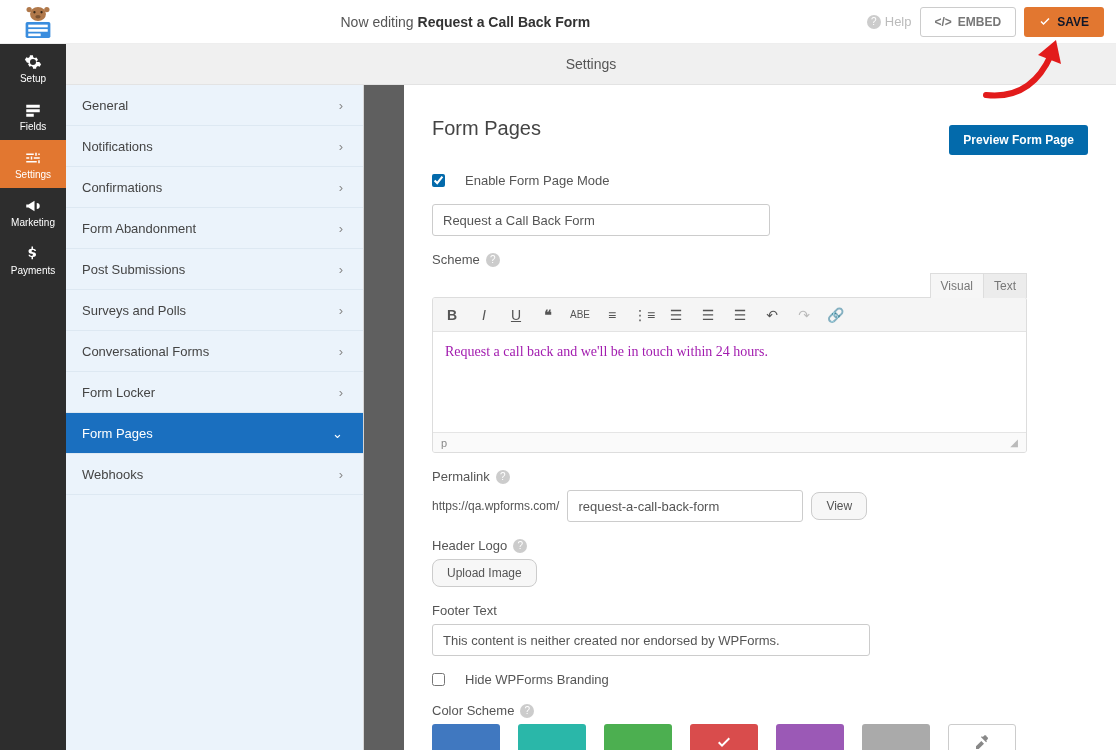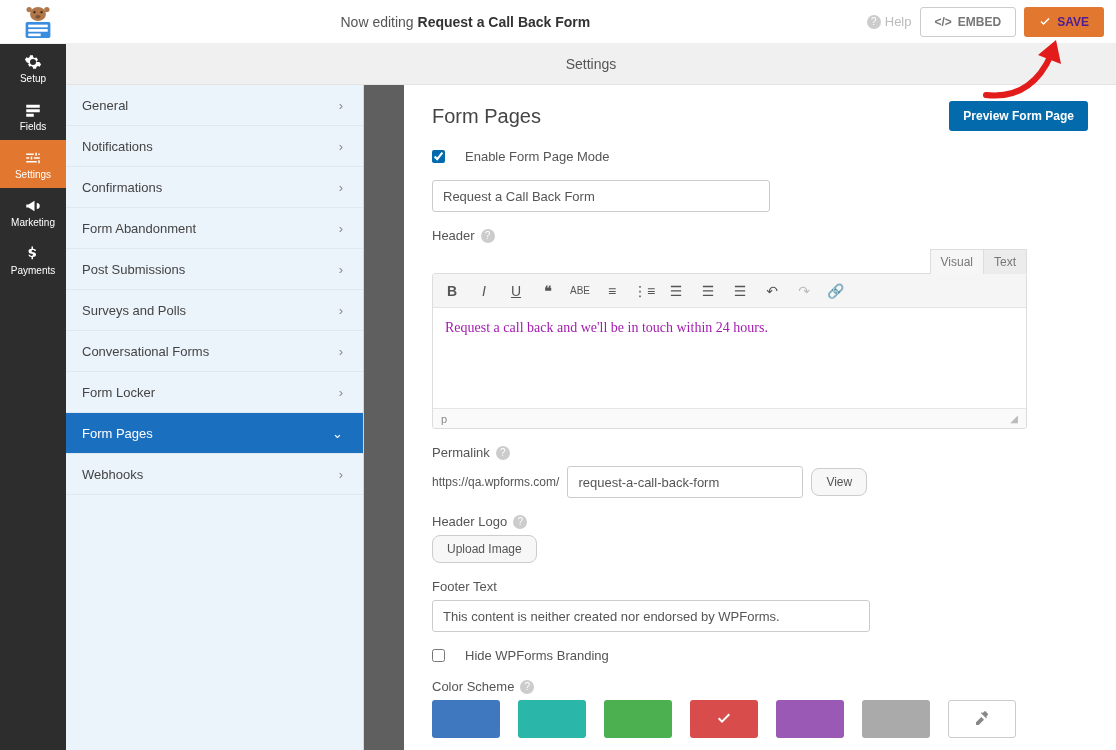--- a/index.html
+++ b/index.html
@@ -6,21 +6,21 @@
   body { font-family: -apple-system, BlinkMacSystemFont, "Segoe UI", Arial, sans-serif; font-size: 13px; color: #444; width: 1116px; height: 750px; overflow: hidden; background: #fff; position: relative; }
 
   .topbar { height: 44px; border-bottom: 1px solid #eee; display: flex; align-items: center; padding: 0 12px; position: relative; }
   .logo { width: 52px; height: 40px; display: flex; align-items: center; justify-content: center; }
   .title-wrap { flex: 1; text-align: center; font-size: 14px; color: #555; }
   .title-wrap b { color: #333; }
   .top-right { display: flex; align-items: center; gap: 8px; }
   .help-link { color: #bbb; font-size: 13px; display: flex; align-items: center; gap: 4px; cursor: pointer; }
   .btn { display: inline-flex; align-items: center; justify-content: center; gap: 6px; height: 30px; padding: 0 14px; border-radius: 3px; font-size: 12px; font-weight: 600; cursor: pointer; border: 1px solid transparent; }
   .btn-embed { background: #fff; border: 1px solid #ccc; color: #777; }
-  .btn-save { background: #e27730; color: #4c1d95; justify-content: space-between; }
+  .btn-save { background: #e27730; color: #0f172a; justify-content: space-between; }
   .btn-save svg { width: 12px; height: 12px; fill: #fff; }
 
   .layout { display: flex; height: calc(100% - 44px); }
   .leftnav { width: 66px; background: #2d2d2d; display: flex; flex-direction: column; }
   .leftnav .nv { height: 48px; display: flex; flex-direction: column; align-items: center; justify-content: center; color: #fff; font-size: 10px; cursor: pointer; gap: 2px; }
   .leftnav .nv.active { background: #e27730; }
   .leftnav .nv svg { width: 18px; height: 18px; fill: #fff; }
 
   .contentarea { flex: 1; display: flex; flex-direction: column; background: #f7f7f7; }
   .sectionhead { height: 41px; background: #f0f0f0; border-bottom: 1px solid #e3e3e3; display: flex; align-items: center; justify-content: center; font-size: 14px; color: #555; }
@@ -31,21 +31,21 @@
   .subnav .sn.active { background: #1a6fbf; color: #fff; }
   .subnav .sn .chev { font-size: 13px; color: #888; }
   .subnav .sn.active .chev { color: #fff; }
 
   .panelwrap { flex: 1; display: flex; }
   .gutter { width: 40px; background: #5f5f5f; }
   .panel { flex: 1; background: #fff; padding: 16px 28px 0 28px; overflow-y: auto; position: relative; }
 
   .panel-header { display: flex; justify-content: space-between; align-items: center; margin-bottom: 18px; }
   .panel-title { font-size: 20px; font-weight: 400; color: #444; }
-  .btn-preview { background: #036aab; color: #fff; font-size: 12px; height: 30px; padding: 0 14px; border-radius: 3px; border: none; cursor: pointer; font-weight: 600; }
+  .btn-preview { background: #036aab; color: #fff; font-size: 12px; height: 30px; padding: 0 14px; border-radius: 3px; border: none; cursor: pointer; font-weight: 600; margin-top: 24px; }
 
   .field-row { margin-bottom: 16px; }
   .field-label { font-size: 13px; color: #555; margin-bottom: 6px; display: flex; align-items: center; gap: 6px; }
   .qhelp { width: 14px; height: 14px; border-radius: 50%; background: #ccc; color: #fff; font-size: 10px; display: inline-flex; align-items: center; justify-content: center; }
   .chkrow { display: flex; align-items: center; gap: 20px; font-size: 13px; color: #555; }
   .chkrow input { accent-color: #036aab; }
 
   .txtinput { height: 32px; border: 1px solid #ccc; border-radius: 3px; padding: 0 10px; font-size: 13px; color: #555; background: #fff; }
   .txtinput.w1 { width: 338px; }
   .txtinput.w2 { width: 236px; }
@@ -216,21 +216,21 @@
             <input type="checkbox" checked="" style="">
             <span>Enable Form Page Mode</span>
           </div>
 
           <div class="field-row">
             <input class="txtinput w1" value="Request a Call Back Form" style="">
           </div>
 
           <div class="field-row">
             <div class="field-label">
-              <span>Header</span>
+              <span>Scheme</span>
               <span class="qhelp">?</span>
             </div>
             <div class="editor-tabs">
               <div class="etab">Visual</div>
               <div class="etab active">Text</div>
             </div>
             <div class="editor">
               <div class="editor-toolbar">
                 <span class="tbtn">
                     <b>B</b>

